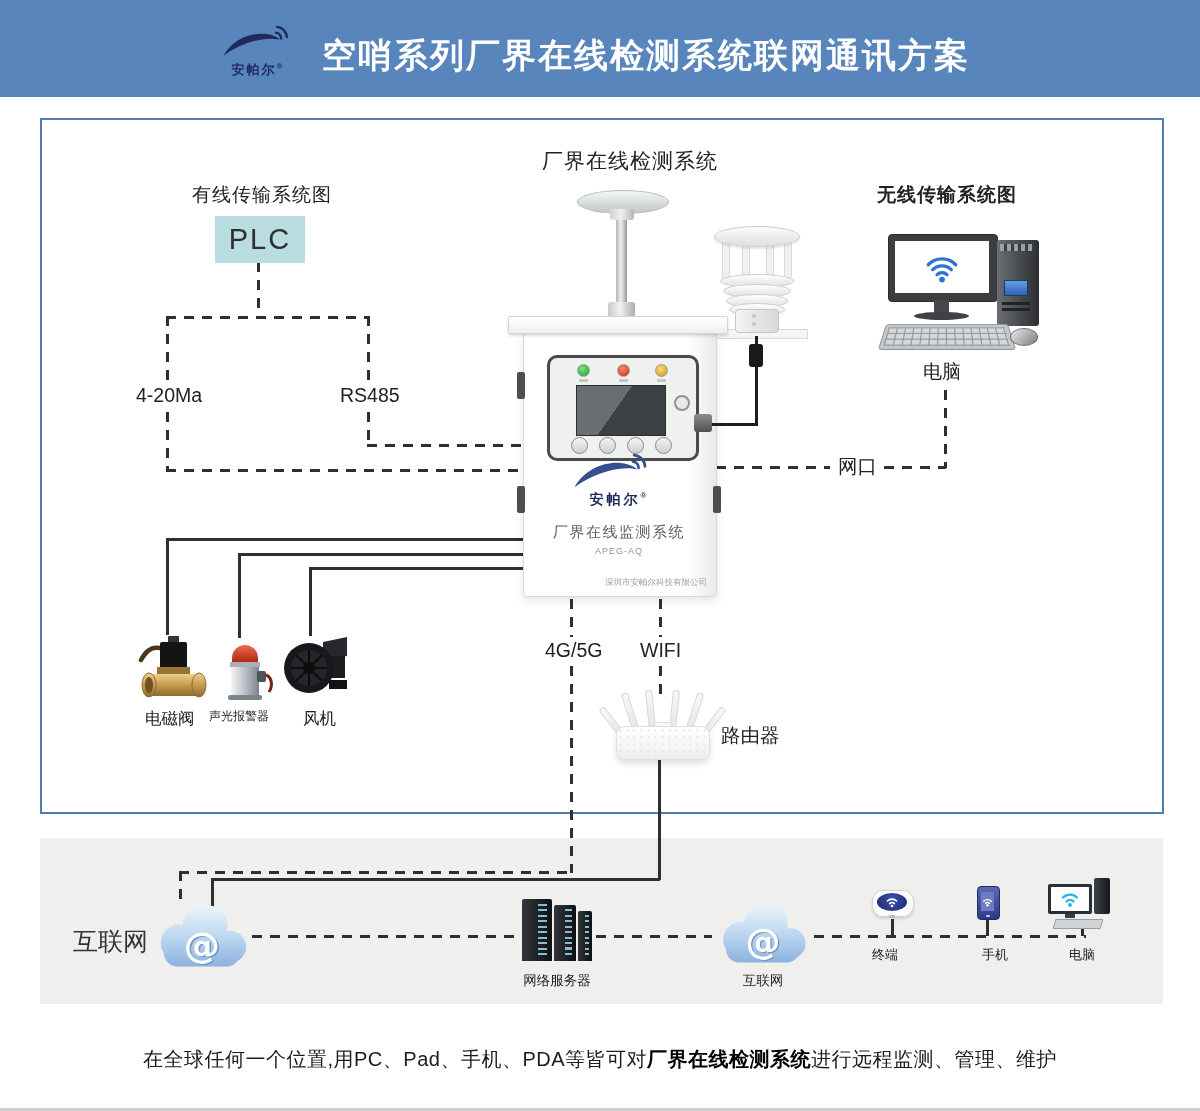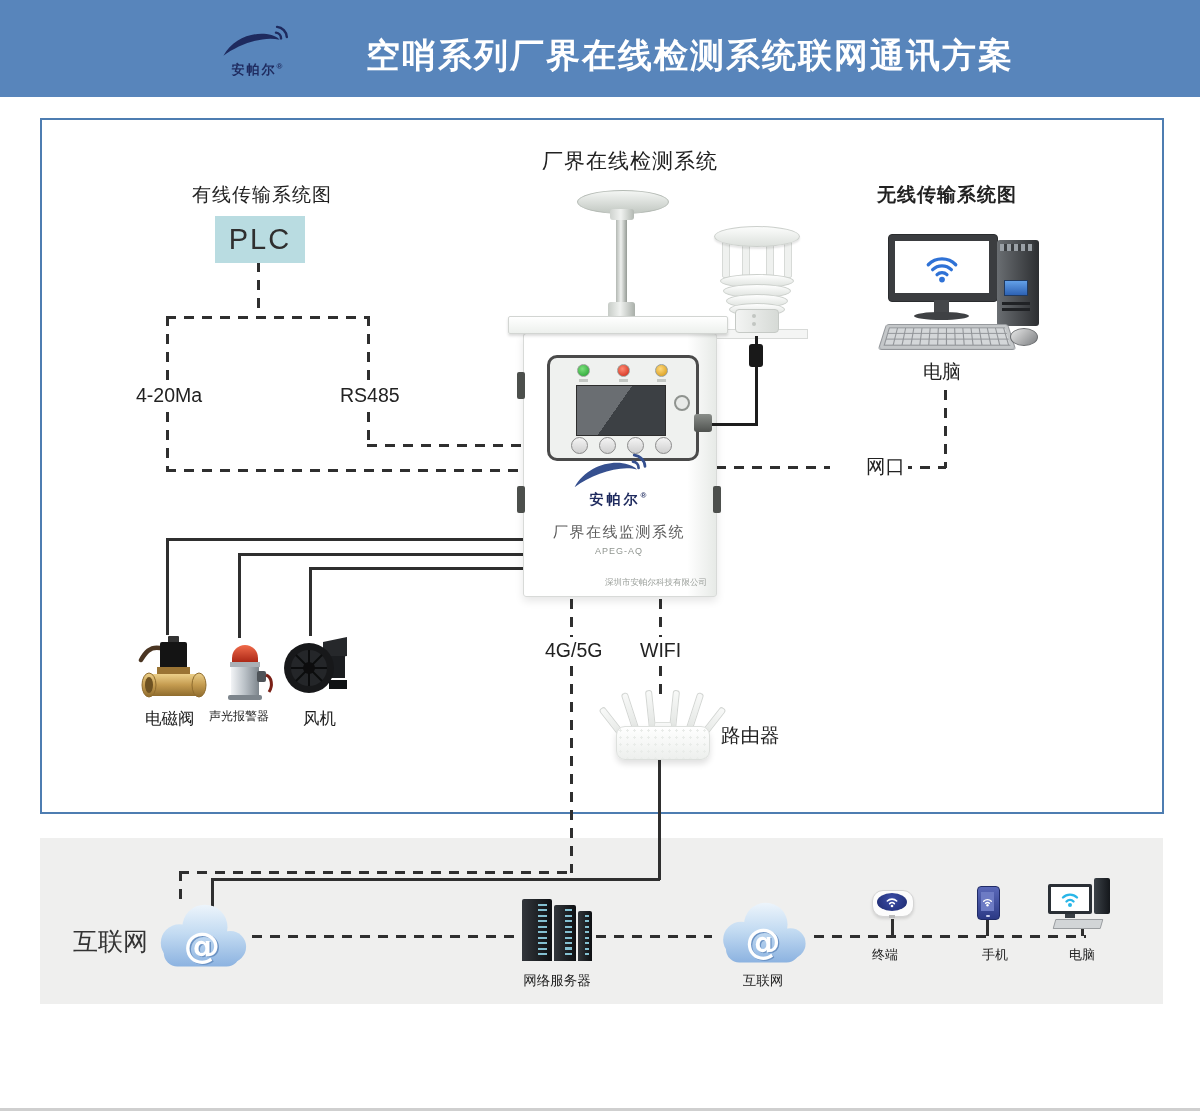--- a/index.html
+++ b/index.html
@@ -6,21 +6,21 @@
   .page{position:relative;width:1200px;height:1111px;background:#fff;overflow:hidden;
         font-family:"Liberation Sans","DejaVu Sans",sans-serif;
         border-bottom:3px solid #cfcfcf;box-sizing:border-box;}
   .abs{position:absolute;}
   
   .header{position:absolute;left:0;top:0;width:1200px;height:97px;background:#5885bb;}
   .brand{position:absolute;left:210px;top:24px;width:96px;text-align:center;}
   .brand-text{margin-top:-3px;font-size:13px;font-weight:bold;color:#1e2a5e;letter-spacing:2px;white-space:nowrap;}
   .brand-text sup{font-size:8px;}
   .header-title{position:absolute;left:322px;top:33px;font-family:"Liberation Serif","DejaVu Serif",serif;
-        font-size:34px;font-weight:bold;color:#ffffff;letter-spacing:2px;white-space:nowrap;margin-left:44px;}
+        font-size:34px;font-weight:bold;color:#ffffff;letter-spacing:2px;white-space:nowrap;}
   
   .panel{position:absolute;left:40px;top:118px;width:1120px;height:692px;border:2px solid #4e7db1;background:#fff;}
   .lbl{position:absolute;color:#222;white-space:nowrap;z-index:6;}
   .plc-box{position:absolute;left:215px;top:216px;width:90px;height:47px;background:#b9dce1;
         display:flex;align-items:center;justify-content:center;font-size:29px;color:#2f2f2f;letter-spacing:2px;z-index:5;}
   
   .hdash{position:absolute;height:2.5px;background:repeating-linear-gradient(90deg,#2f2f2f 0 10px,transparent 10px 18px);z-index:2;}
   .vdash{position:absolute;width:2.5px;background:repeating-linear-gradient(180deg,#2f2f2f 0 10px,transparent 10px 18px);z-index:2;}
   .hsolid{position:absolute;height:2.5px;background:#2f2f2f;z-index:2;}
   .vsolid{position:absolute;width:2.5px;background:#2f2f2f;z-index:2;}
@@ -172,21 +172,21 @@
   <div class="vsolid" style="left:309px;top:567px;height:69px;"></div>
   <div class="vsolid" style="left:658px;top:758px;height:122px;"></div>
   <div class="hsolid" style="left:211px;top:878px;width:449px;"></div>
   <div class="vsolid" style="left:211px;top:878px;height:32px;"></div>
   <div class="vsolid" style="left:891px;top:919px;height:17px;"></div>
   <div class="vsolid" style="left:986px;top:919px;height:17px;"></div>
   <div class="vsolid" style="left:1081px;top:919px;height:17px;"></div>
 
   <div class="lbl" style="left:133px;top:384px;font-size:19.5px;background:#fff;padding:0 3px;">4-20Ma</div>
   <div class="lbl" style="left:337px;top:384px;font-size:19.5px;background:#fff;padding:0 3px;">RS485</div>
-  <div class="lbl" style="left:835px;top:453px;font-size:19.5px;background:#fff;padding:0 3px;margin-left:28px;">网口</div>
+  <div class="lbl" style="left:835px;top:453px;font-size:19.5px;background:#fff;padding:0 3px;">网口</div>
   <div class="lbl" style="left:923px;top:359px;font-size:19px;">电脑</div>
   <div class="lbl" style="left:543px;top:639px;font-size:19.5px;background:#fff;padding:0 2px;">4G/5G</div>
   <div class="lbl" style="left:638px;top:639px;font-size:19.5px;background:#fff;padding:0 2px;">WIFI</div>
   <div class="lbl" style="left:721px;top:722px;font-size:19.5px;">路由器</div>
 
   <div class="pole"></div>
   <div class="pole-cap"></div>
   <div class="pole-neck"></div>
   <div class="pole-collar"></div>
   <div class="cab-lid"></div>
@@ -404,14 +404,17 @@
           <path d="M5 7.5 a 10 10 0 0 1 14 0" stroke="#29b6e8" stroke-width="2.4" fill="none" stroke-linecap="round"></path>
           <circle cx="12" cy="15" r="2" fill="#29b6e8"></circle>
         </svg>
       </div>
     </div>
     <div class="pcm-stand"></div>
     <div class="pcm-kbd"></div>
   </div>
   <div class="lbl" style="left:1062px;top:946px;width:40px;text-align:center;font-size:13px;">电脑</div>
 
+  <div class="caption">
+    <span>在全球任何一个位置,用PC、Pad、手机、PDA等皆可对</span><b>厂界在线检测系统</b><span>进行远程监测、管理、维护</span>
+  </div>
 
 </div>
 
 </body></html>

